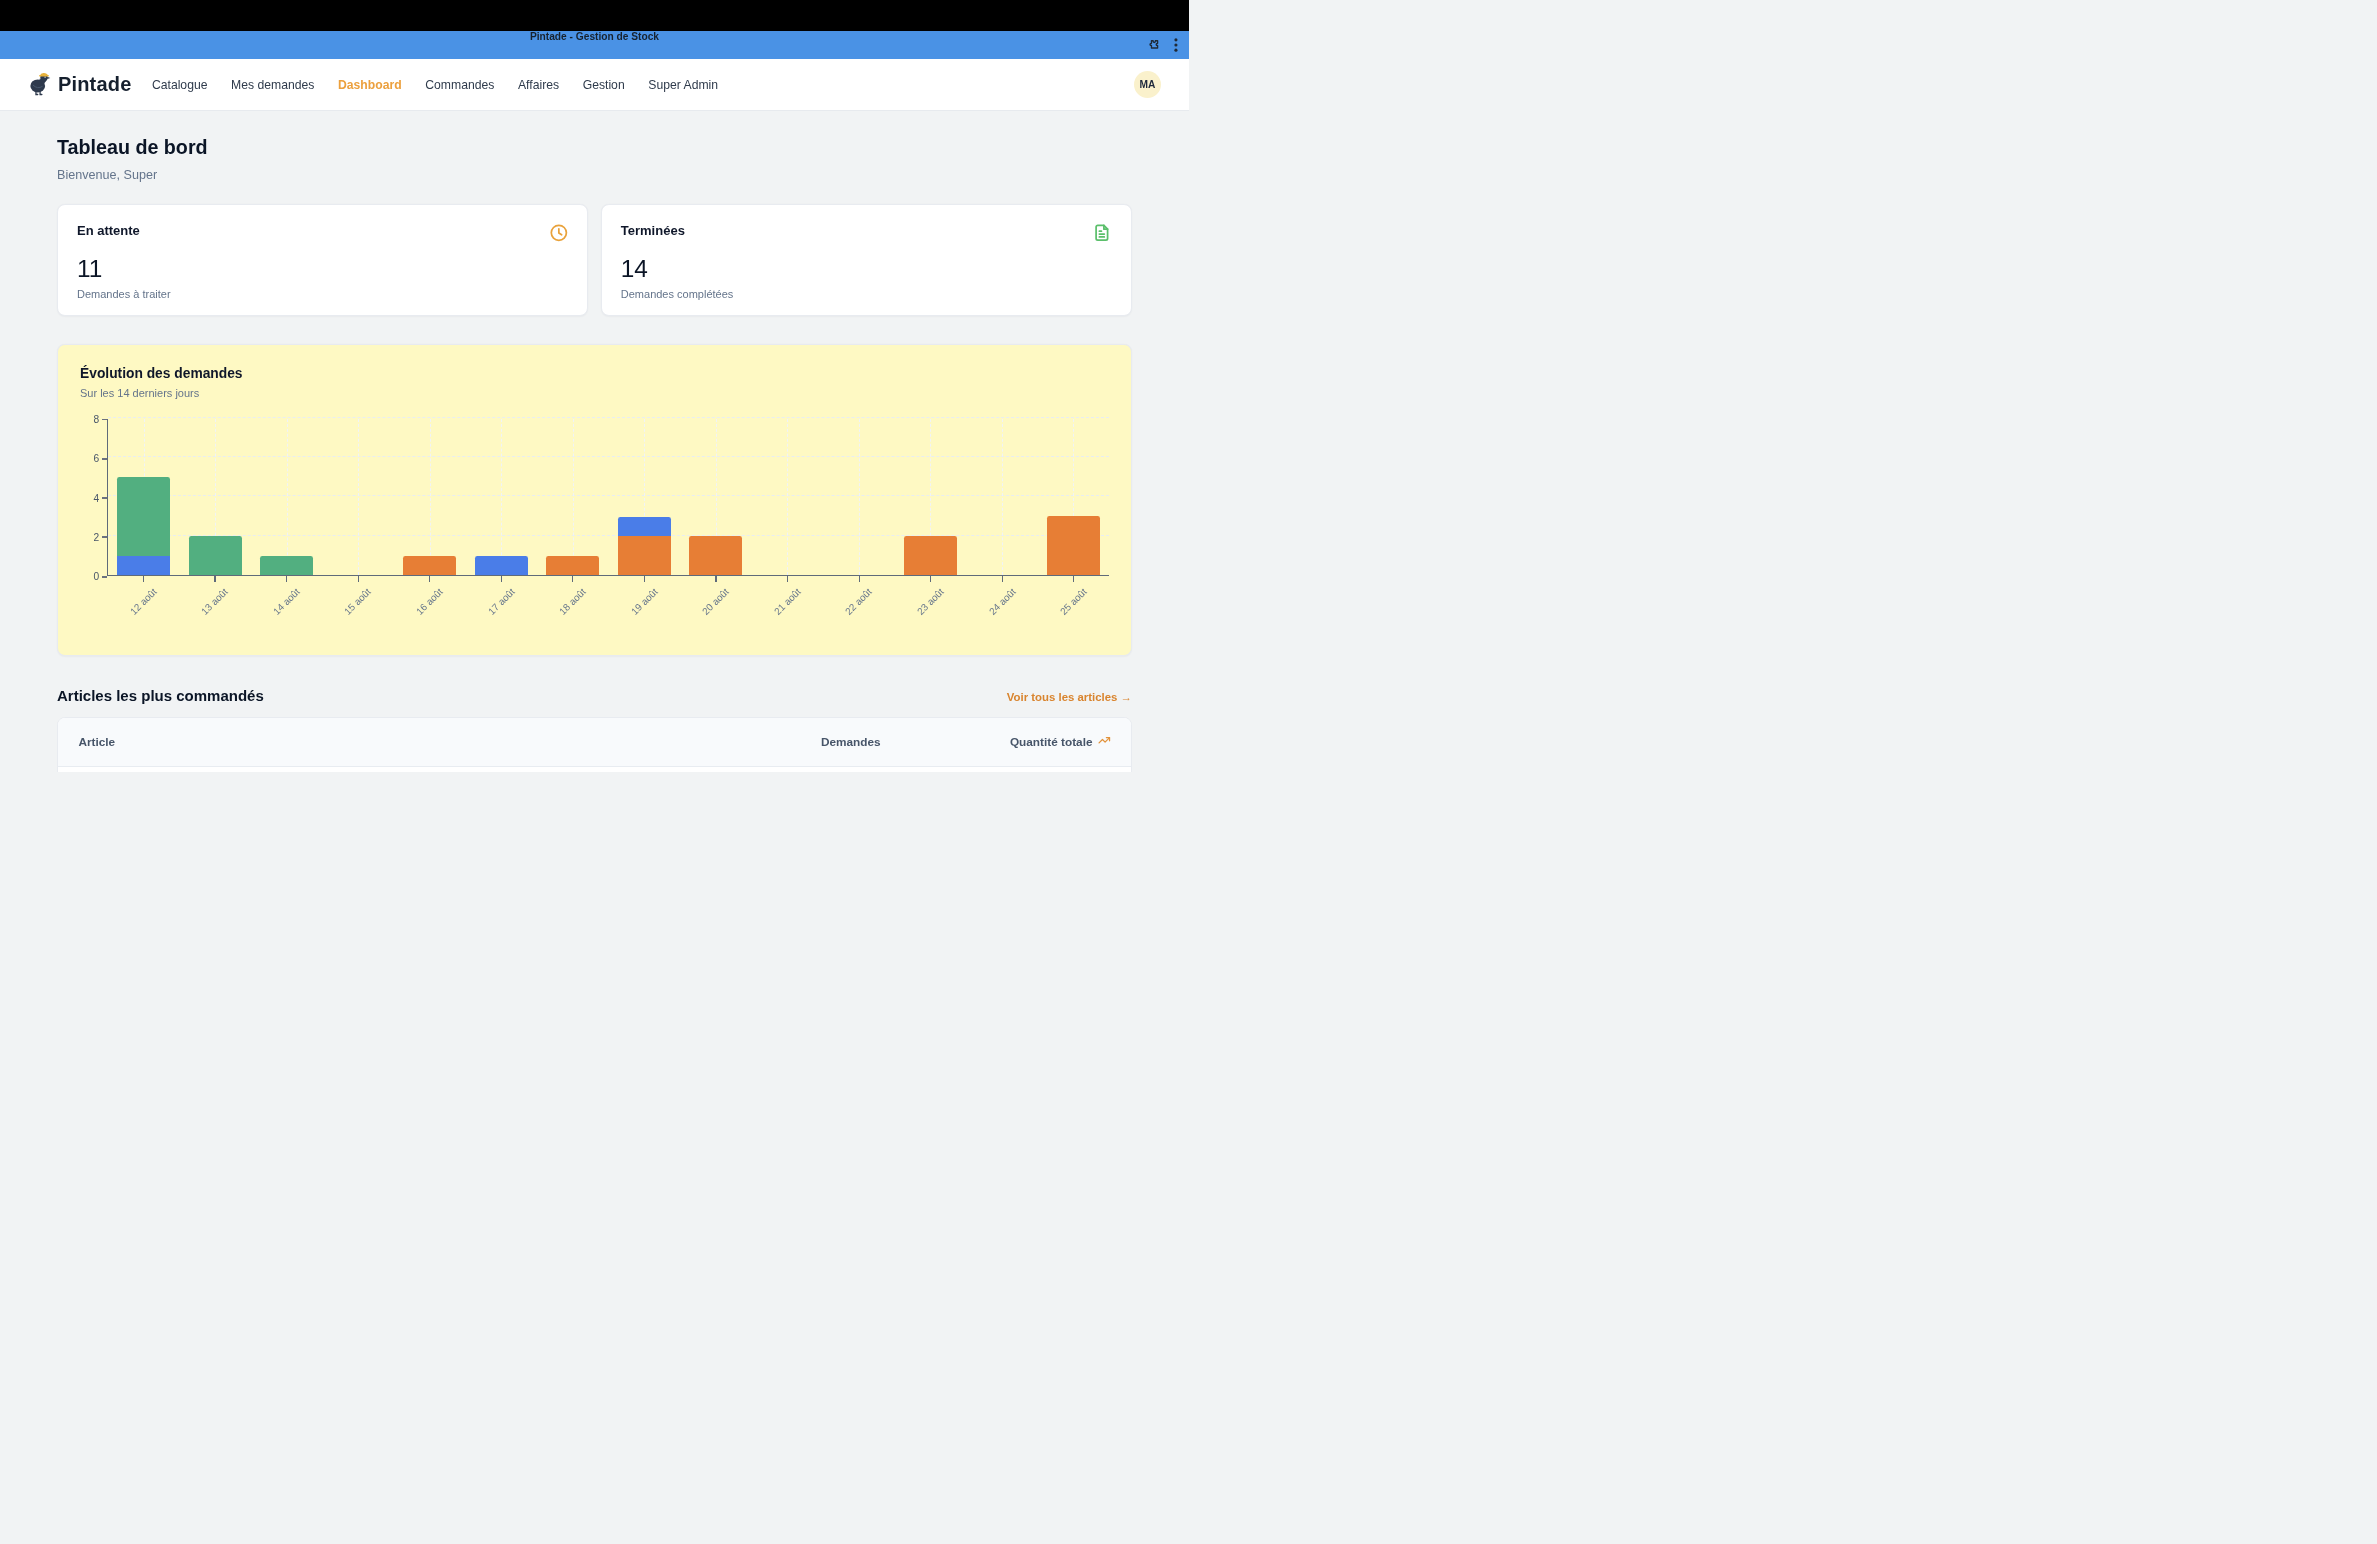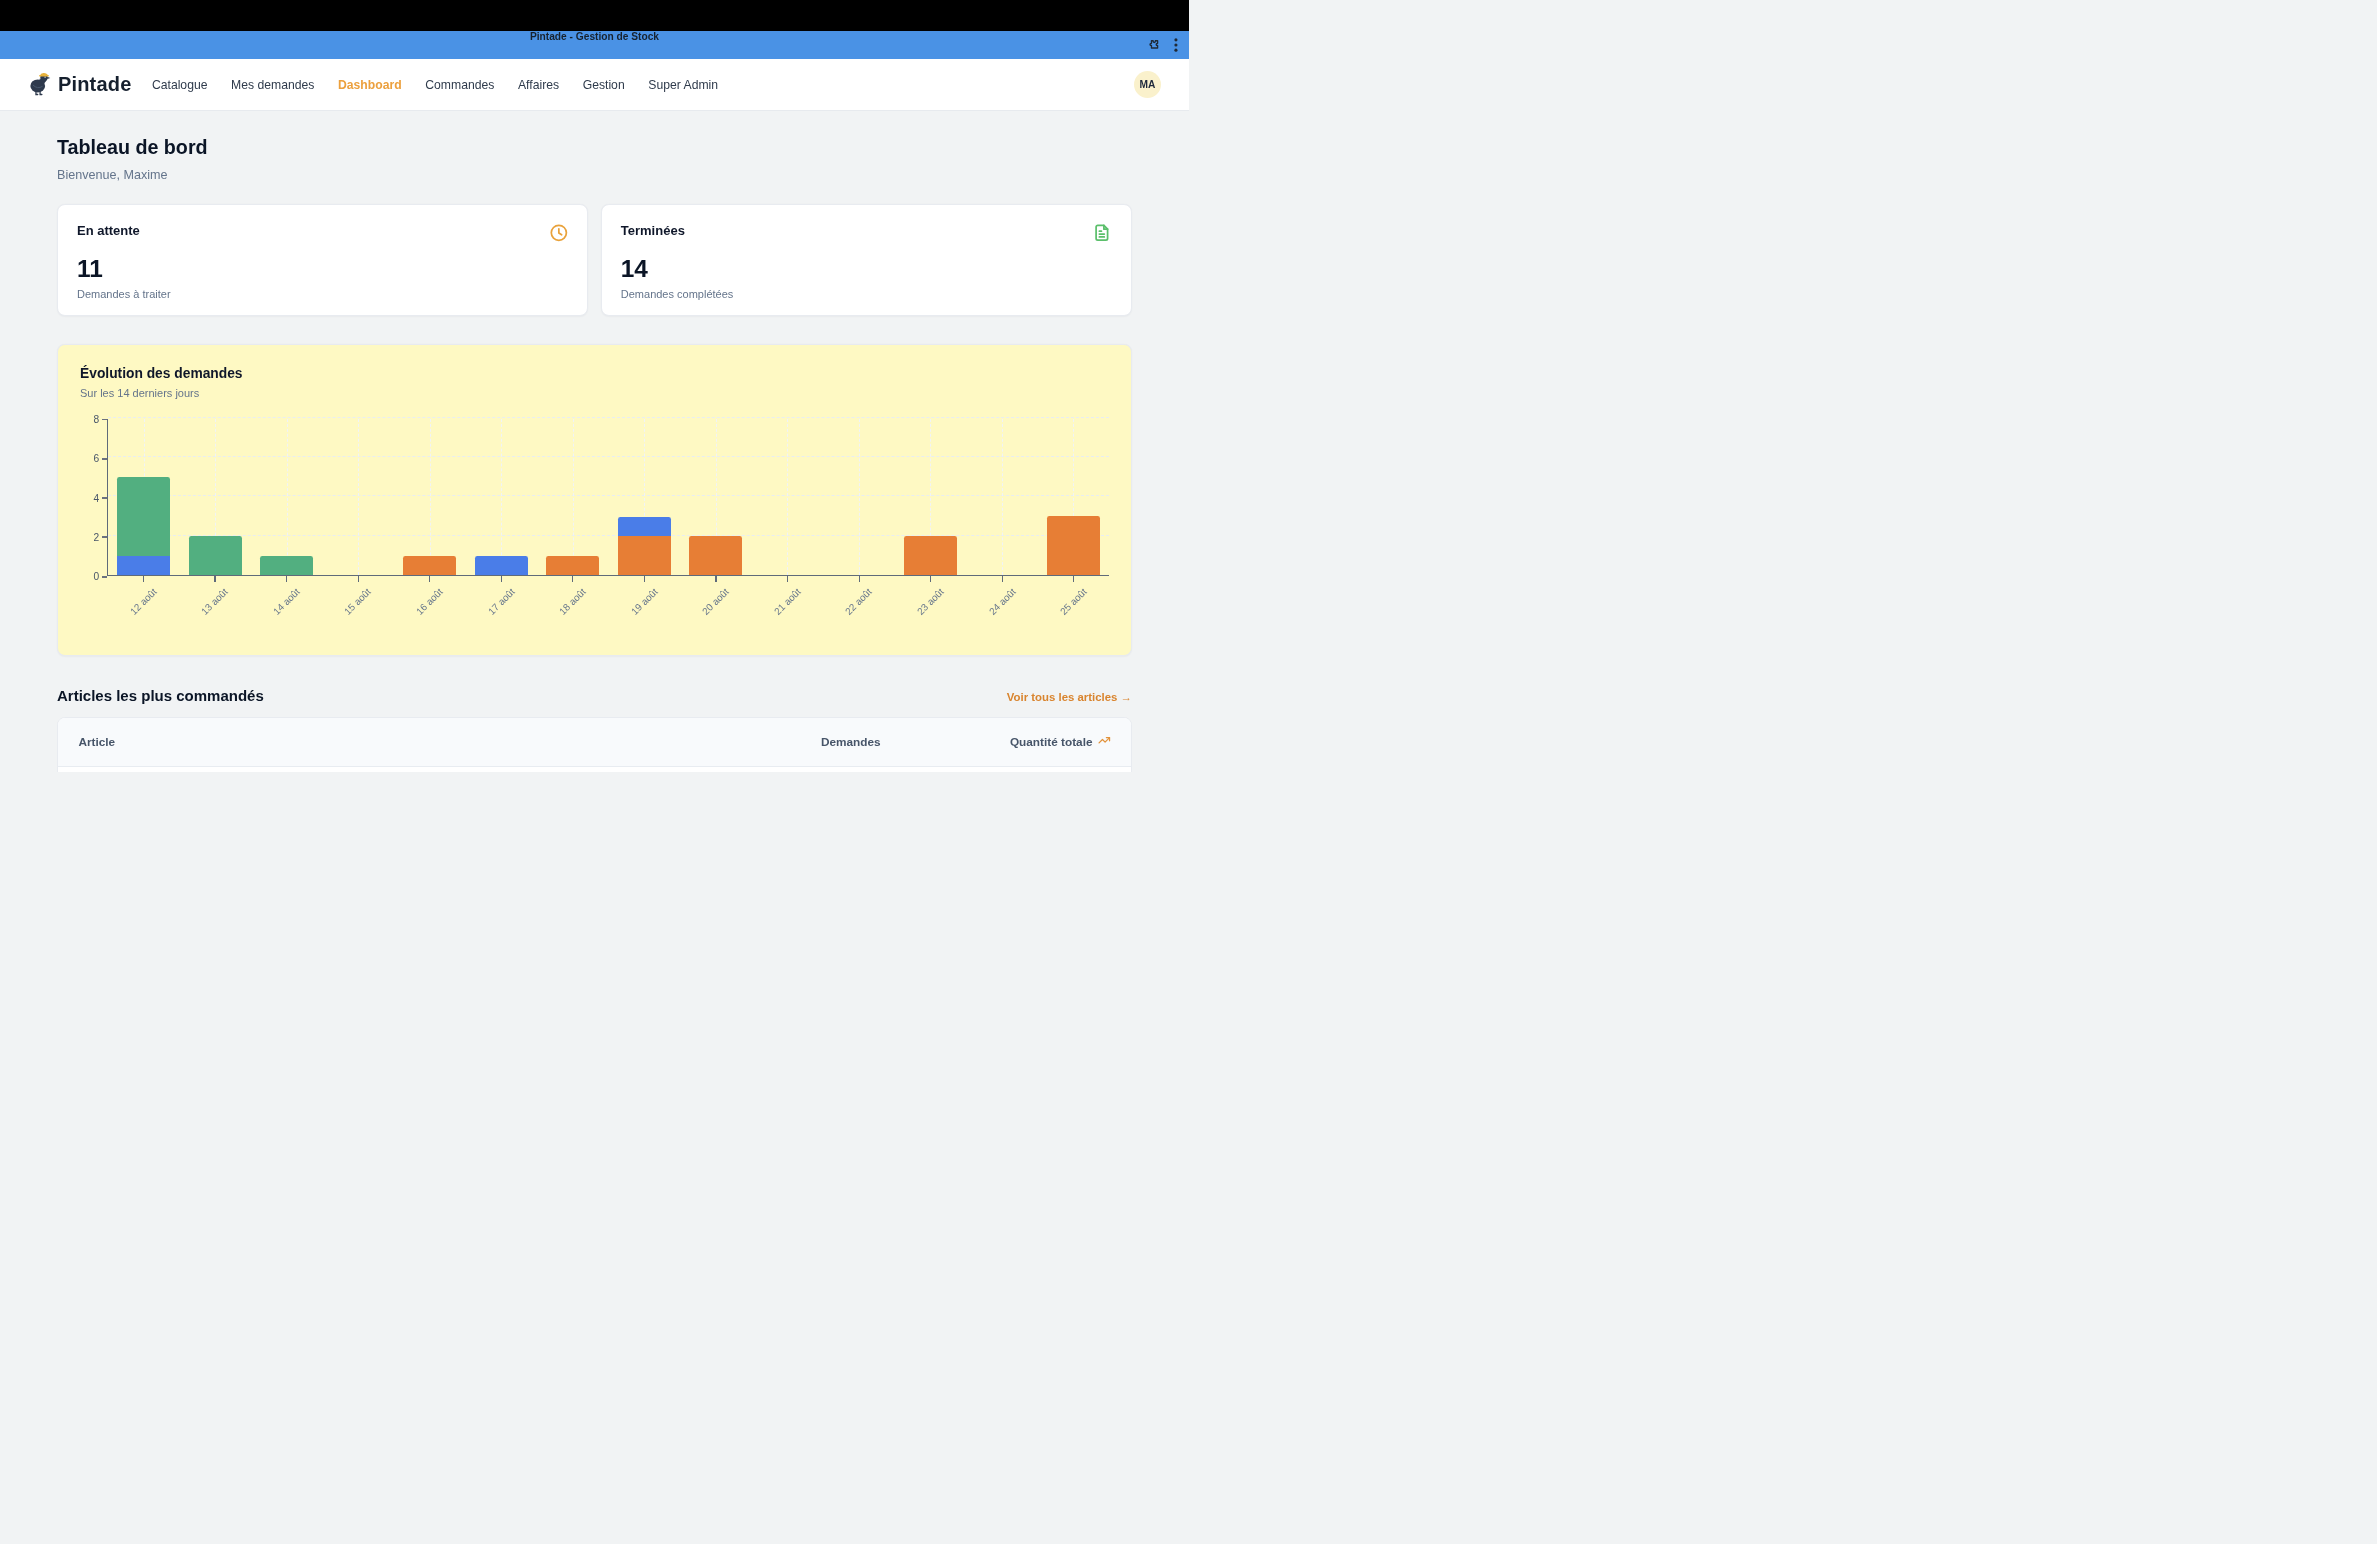--- a/index.html
+++ b/index.html
@@ -28,21 +28,21 @@
   
   .main { padding:25px 57px 0; }
   .page-title { font-size:19.7px; font-weight:800; color:#0b1526; }
   .page-subtitle { font-size:12.6px; color:#64748b; margin-top:9.4px; }
 
   .stats-row { display:flex; gap:12.6px; margin-top:22px;justify-content:flex-end; }
   .stat-card { flex:1; background:#fff; border:0.8px solid #e8ebf0; border-radius:7.9px;
     padding:17.3px 19px; height:112px; box-shadow:0 0.8px 1.6px rgba(16,24,40,.04); }
   .stat-head { display:flex; justify-content:space-between; align-items:flex-start; }
   .stat-label { font-size:13px; font-weight:700; color:#0f172a; }
-  .stat-value { font-size:24.4px; font-weight:700; color:#0b1526; margin-top:9.4px; }
+  .stat-value { font-size:24.4px; font-weight:400; color:#0b1526; margin-top:9.4px; }
   .stat-sub { font-size:11px; color:#64748b; margin-top:5.5px; }
 
   
   .chart-card { background:#fef9c3; border:0.8px solid #e8ebf0; border-radius:7.9px;
     margin-top:28px; padding:20.4px 22px 14px; height:312px; box-shadow:0 0.8px 1.6px rgba(16,24,40,.04); }
   .chart-title { font-size:13.8px; font-weight:700; color:#0f172a; }
   .chart-subtitle { font-size:11px; color:#64748b; margin-top:6.3px; }
   .chart-wrap { display:flex; margin-top:20.4px; }
   .y-axis { width:27px; position:relative; height:157px; }
   .y-label { position:absolute; right:7.9px; transform:translateY(-50%); font-size:10.2px; color:#475569; }
@@ -121,21 +121,21 @@
       <div class="nav-item">Affaires</div>
       <div class="nav-item">Gestion</div>
       <div class="nav-item">Super Admin</div>
     </div>
   <div class="nav-spacer"></div>
   <div class="avatar">MA</div>
 </div>
 
 <div class="main">
   <div class="page-title">Tableau de bord</div>
-  <div class="page-subtitle">Bienvenue, Maxime</div>
+  <div class="page-subtitle">Bienvenue, Super</div>
 
   <div class="stats-row" id="stats-row">
       <div class="stat-card">
         <div class="stat-head">
           <div class="stat-label">En attente</div>
           <div><svg width="19.7" height="19.7" viewBox="0 0 24 24" fill="none" stroke="#e9a23b" stroke-width="2.1" stroke-linecap="round" stroke-linejoin="round">
               <circle cx="12" cy="12" r="9.2"></circle>
               <path d="M12 7v5.2l3.4 2.2"></path>
             </svg></div>
         </div>

